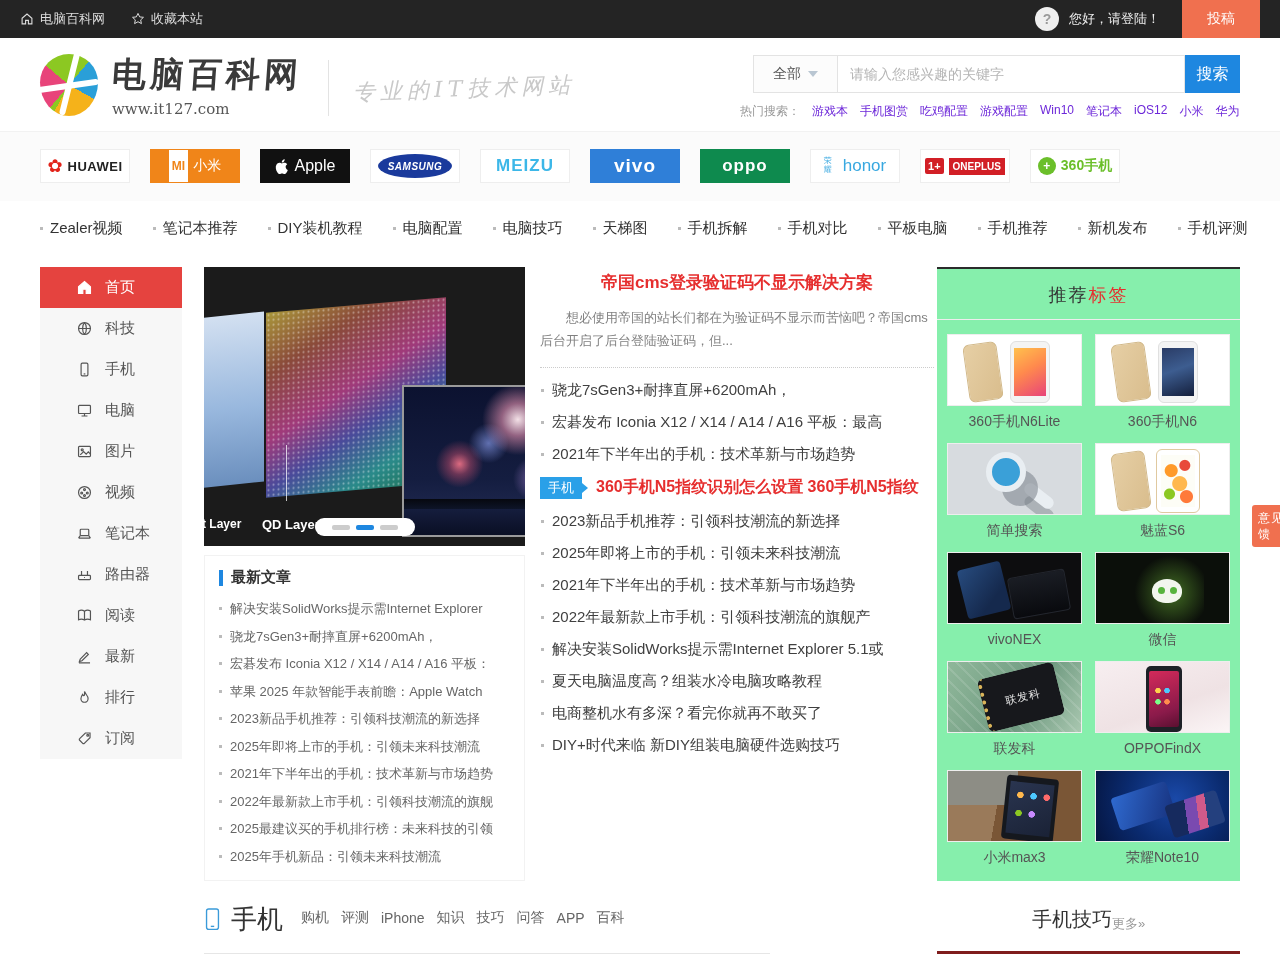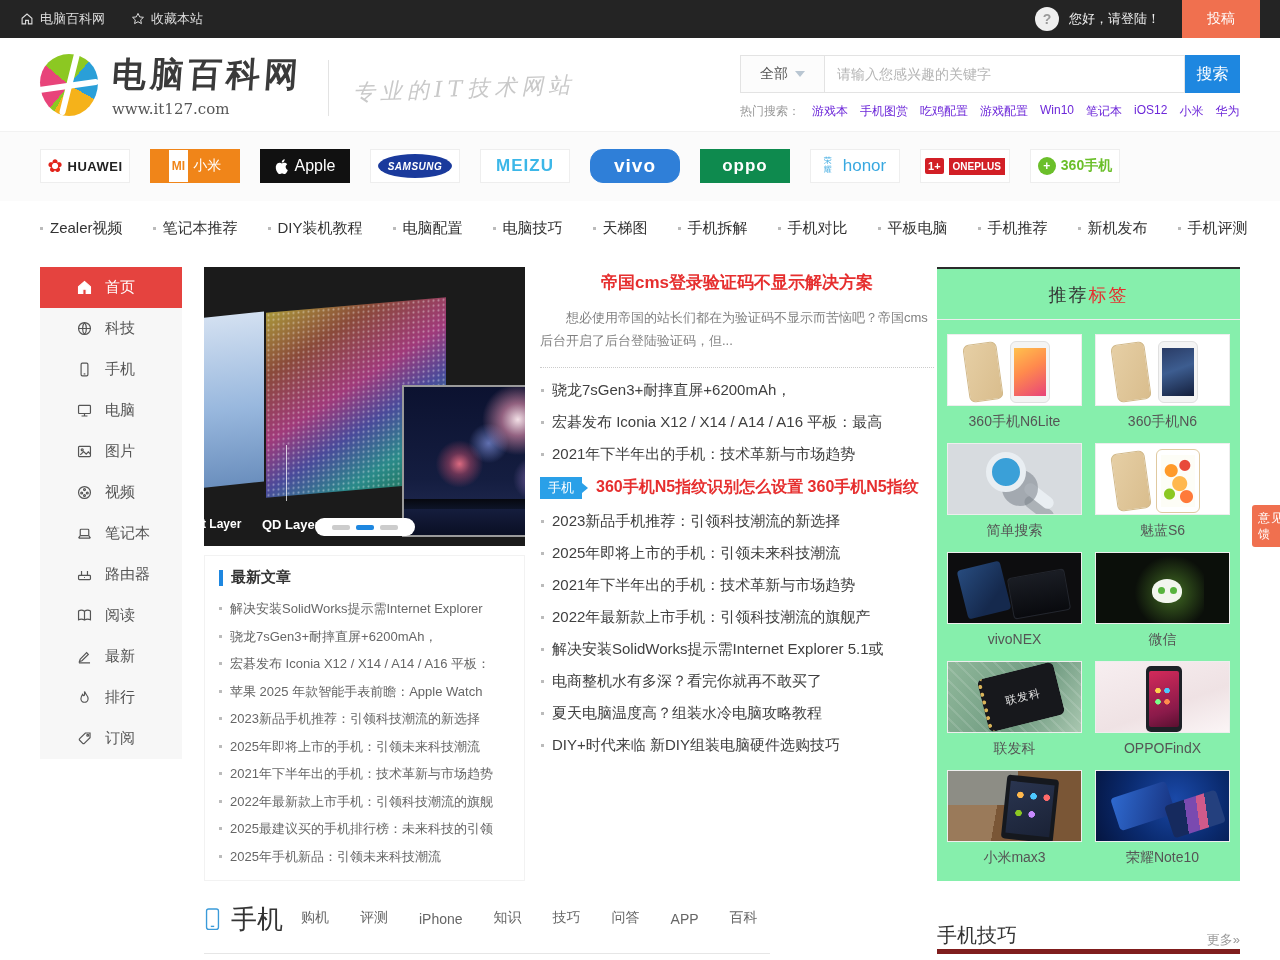--- a/index.html
+++ b/index.html
@@ -31,21 +31,21 @@
     background:#fff; transform:rotate(-8deg); border-radius:3px; z-index:1;}
   .logo-text { margin-left:14px; }
   .logo-title { font-family:"DejaVu Serif","Liberation Serif",serif; font-weight:bold; font-size:34px;
     color:#3a3a3a; letter-spacing:4px; transform:skewX(-4deg); }
   .logo-url { font-family:"DejaVu Serif","Liberation Serif",serif; font-size:15px; color:#555; margin-top:2px;}
   .slogan-sep { width:1px; height:56px; background:#e3e3e3; margin:8px 24px 0 26px; }
   .slogan { font-family:"DejaVu Serif","Liberation Serif",serif; font-style:italic; font-size:22px;
     color:#c9c9c9; letter-spacing:5px; margin-top:22px; transform:rotate(-2deg); }
 
   .search-area { position:absolute; right:0; top:17px; width:500px; }
-  .search-row { display:flex; height:38px; }
+  .search-row { display:flex; height:38px;margin-left:13px; }
   .search-cat { width:84px; background:#fcfcfc; border:1px solid #e3e3e3; border-right:none;
     display:flex; align-items:center; justify-content:center; gap:7px; font-size:14px; color:#555; cursor:pointer;}
   .caret { width:0; height:0; border-left:5px solid transparent; border-right:5px solid transparent;
     border-top:6px solid #b9c6d2; }
   .search-input { flex:1; border:1px solid #e3e3e3; padding:0 12px; font-size:14px; color:#333; outline:none;}
   .search-input::placeholder { color:#b5b5b5; }
   .search-btn { width:55px; background:#1e87e0; color:#fff; border:none; font-size:16px; cursor:pointer;}
   .hot-row { margin-top:10px; font-size:12px; color:#999; display:flex; gap:12px; flex-wrap:nowrap;}
   .hot-row a { color:#6d28d9; text-decoration:none; cursor:pointer; white-space:nowrap;}
 
@@ -58,21 +58,21 @@
   .b-huawei .bt { font-weight:bold; font-size:13px; color:#222; letter-spacing:.5px;}
   .b-mi { background:#f08519; border-color:#f08519; }
   .b-mi .mi-box { background:#fff; color:#f08519; font-weight:bold; font-size:12px; padding:18px 3px; border-radius:2px;}
   .b-mi .bt { color:#fff; font-size:14px; }
   .b-apple { background:#111; border-color:#111; }
   .b-apple .bt { color:#fff; font-size:16px; }
   .b-samsung .oval { background:#1a3a9c; border-radius:50%; width:74px; height:24px; display:flex;
     align-items:center; justify-content:center; }
   .b-samsung .bt { color:#fff; font-size:10px; font-weight:bold; font-style:italic; letter-spacing:.5px;}
   .b-meizu .bt { color:#3cb7e8; font-weight:bold; font-size:17px; letter-spacing:1px;}
-  .b-vivo { background:#2f7fd8; border-color:#2f7fd8;border-radius:13px;}
+  .b-vivo { background:#2f7fd8; border-color:#2f7fd8;}
   .b-vivo .bt { color:#fff; font-size:19px; font-weight:bold; letter-spacing:1px;}
   .b-oppo { background:#0e8a4e; border-color:#0e8a4e;}
   .b-oppo .bt { color:#fff; font-size:17px; font-weight:bold; letter-spacing:1px;}
   .b-honor .cn { color:#38a8e0; font-size:8px; line-height:1.1; width:14px;}
   .b-honor .bt { color:#38a8e0; font-size:17px; }
   .b-oneplus .one { background:#d21f26; color:#fff; font-weight:bold; font-size:11px; padding:2px 3px; border-radius:2px;}
   .b-oneplus .bt { background:#d21f26; color:#fff; font-size:10px; font-weight:bold; padding:3px 4px;}
   .b-360 .ball { width:18px; height:18px; border-radius:50%; background:#6bbf2a; color:#fff;
     display:flex;align-items:center;justify-content:center; font-size:12px; font-weight:bold;}
   .b-360 .bt { color:#6bbf2a; font-size:14px; font-weight:bold;}
@@ -214,24 +214,24 @@
     transform:rotate(-18deg); border-radius:4px;}
   .p10 .b { left:72px; top:26px; width:54px; height:34px; transform:rotate(-18deg); border-radius:4px;
     background:linear-gradient(100deg,#162a5e 0 35%, #7a4ab0 35% 55%, #d05a8a 55% 70%, #24407e 70%);}
 
   
   .bottom { display:flex; margin-top:21px; }
   .bsec-l { width:730px; margin-right:12px; border-bottom:1px solid #e6e6e6; padding-bottom:16px;
     display:flex; align-items:center; }
   .bsec-l svg { width:17px; height:26px; stroke:#3a9ad9; fill:none; stroke-width:1.6; margin-right:10px;}
   .b-title { font-size:26px; color:#333; margin-right:18px; }
-  .b-tabs { display:flex; gap:31px; align-items:flex-end; padding-bottom:3px;}
+  .b-tabs { display:flex; gap:12px; align-items:center; padding-bottom:3px;}
   .b-tab { font-size:14px; color:#666; cursor:pointer; white-space:nowrap;}
-  .bsec-r { width:303px; margin-left:auto; border-bottom:5px solid #7f1d1d; 
-    display:flex; align-items:flex-end; justify-content:space-between;}
+  .bsec-r { width:303px; margin-left:auto; border-bottom:3px solid #7f1d1d; padding-bottom:18px;
+    display:flex; align-items:flex-end; justify-content:center;}
   .br-title { font-size:20px; color:#333; }
   .br-more { font-size:13px; color:#999; cursor:pointer; }
 
   
   .feedback { position:fixed; right:-26px; top:505px; width:54px; background:#f0704f; color:#fff;
     font-size:12px; line-height:16px; padding:5px 6px; border-radius:3px 0 0 3px; cursor:pointer;
     writing-mode:horizontal-tb; word-break:break-all; letter-spacing:1px;}
 </style>
 </head>
 <body>
@@ -499,22 +499,22 @@
       <span class="tag">手机</span>
       <span class="tag-head">360手机N5指纹识别怎么设置 360手机N5指纹</span>
     </div>
     <ul>
 
     <li>2023新品手机推荐：引领科技潮流的新选择</li>
         <li>2025年即将上市的手机：引领未来科技潮流</li>
         <li>2021年下半年出的手机：技术革新与市场趋势</li>
         <li>2022年最新款上市手机：引领科技潮流的旗舰产</li>
         <li>解决安装SolidWorks提示需Internet Explorer 5.1或</li>
+        <li>夏天电脑温度高？组装水冷电脑攻略教程</li>
         <li>电商整机水有多深？看完你就再不敢买了</li>
-        <li>夏天电脑温度高？组装水冷电脑攻略教程</li>
         <li>DIY+时代来临 新DIY组装电脑硬件选购技巧</li>
       </ul>
   </div>
 
   <div class="col4">
     <div class="rec-h">
       <span>推荐</span><span class="red">标签</span>
     </div>
     <div class="rec-grid">
       <div class="rec-cell">

